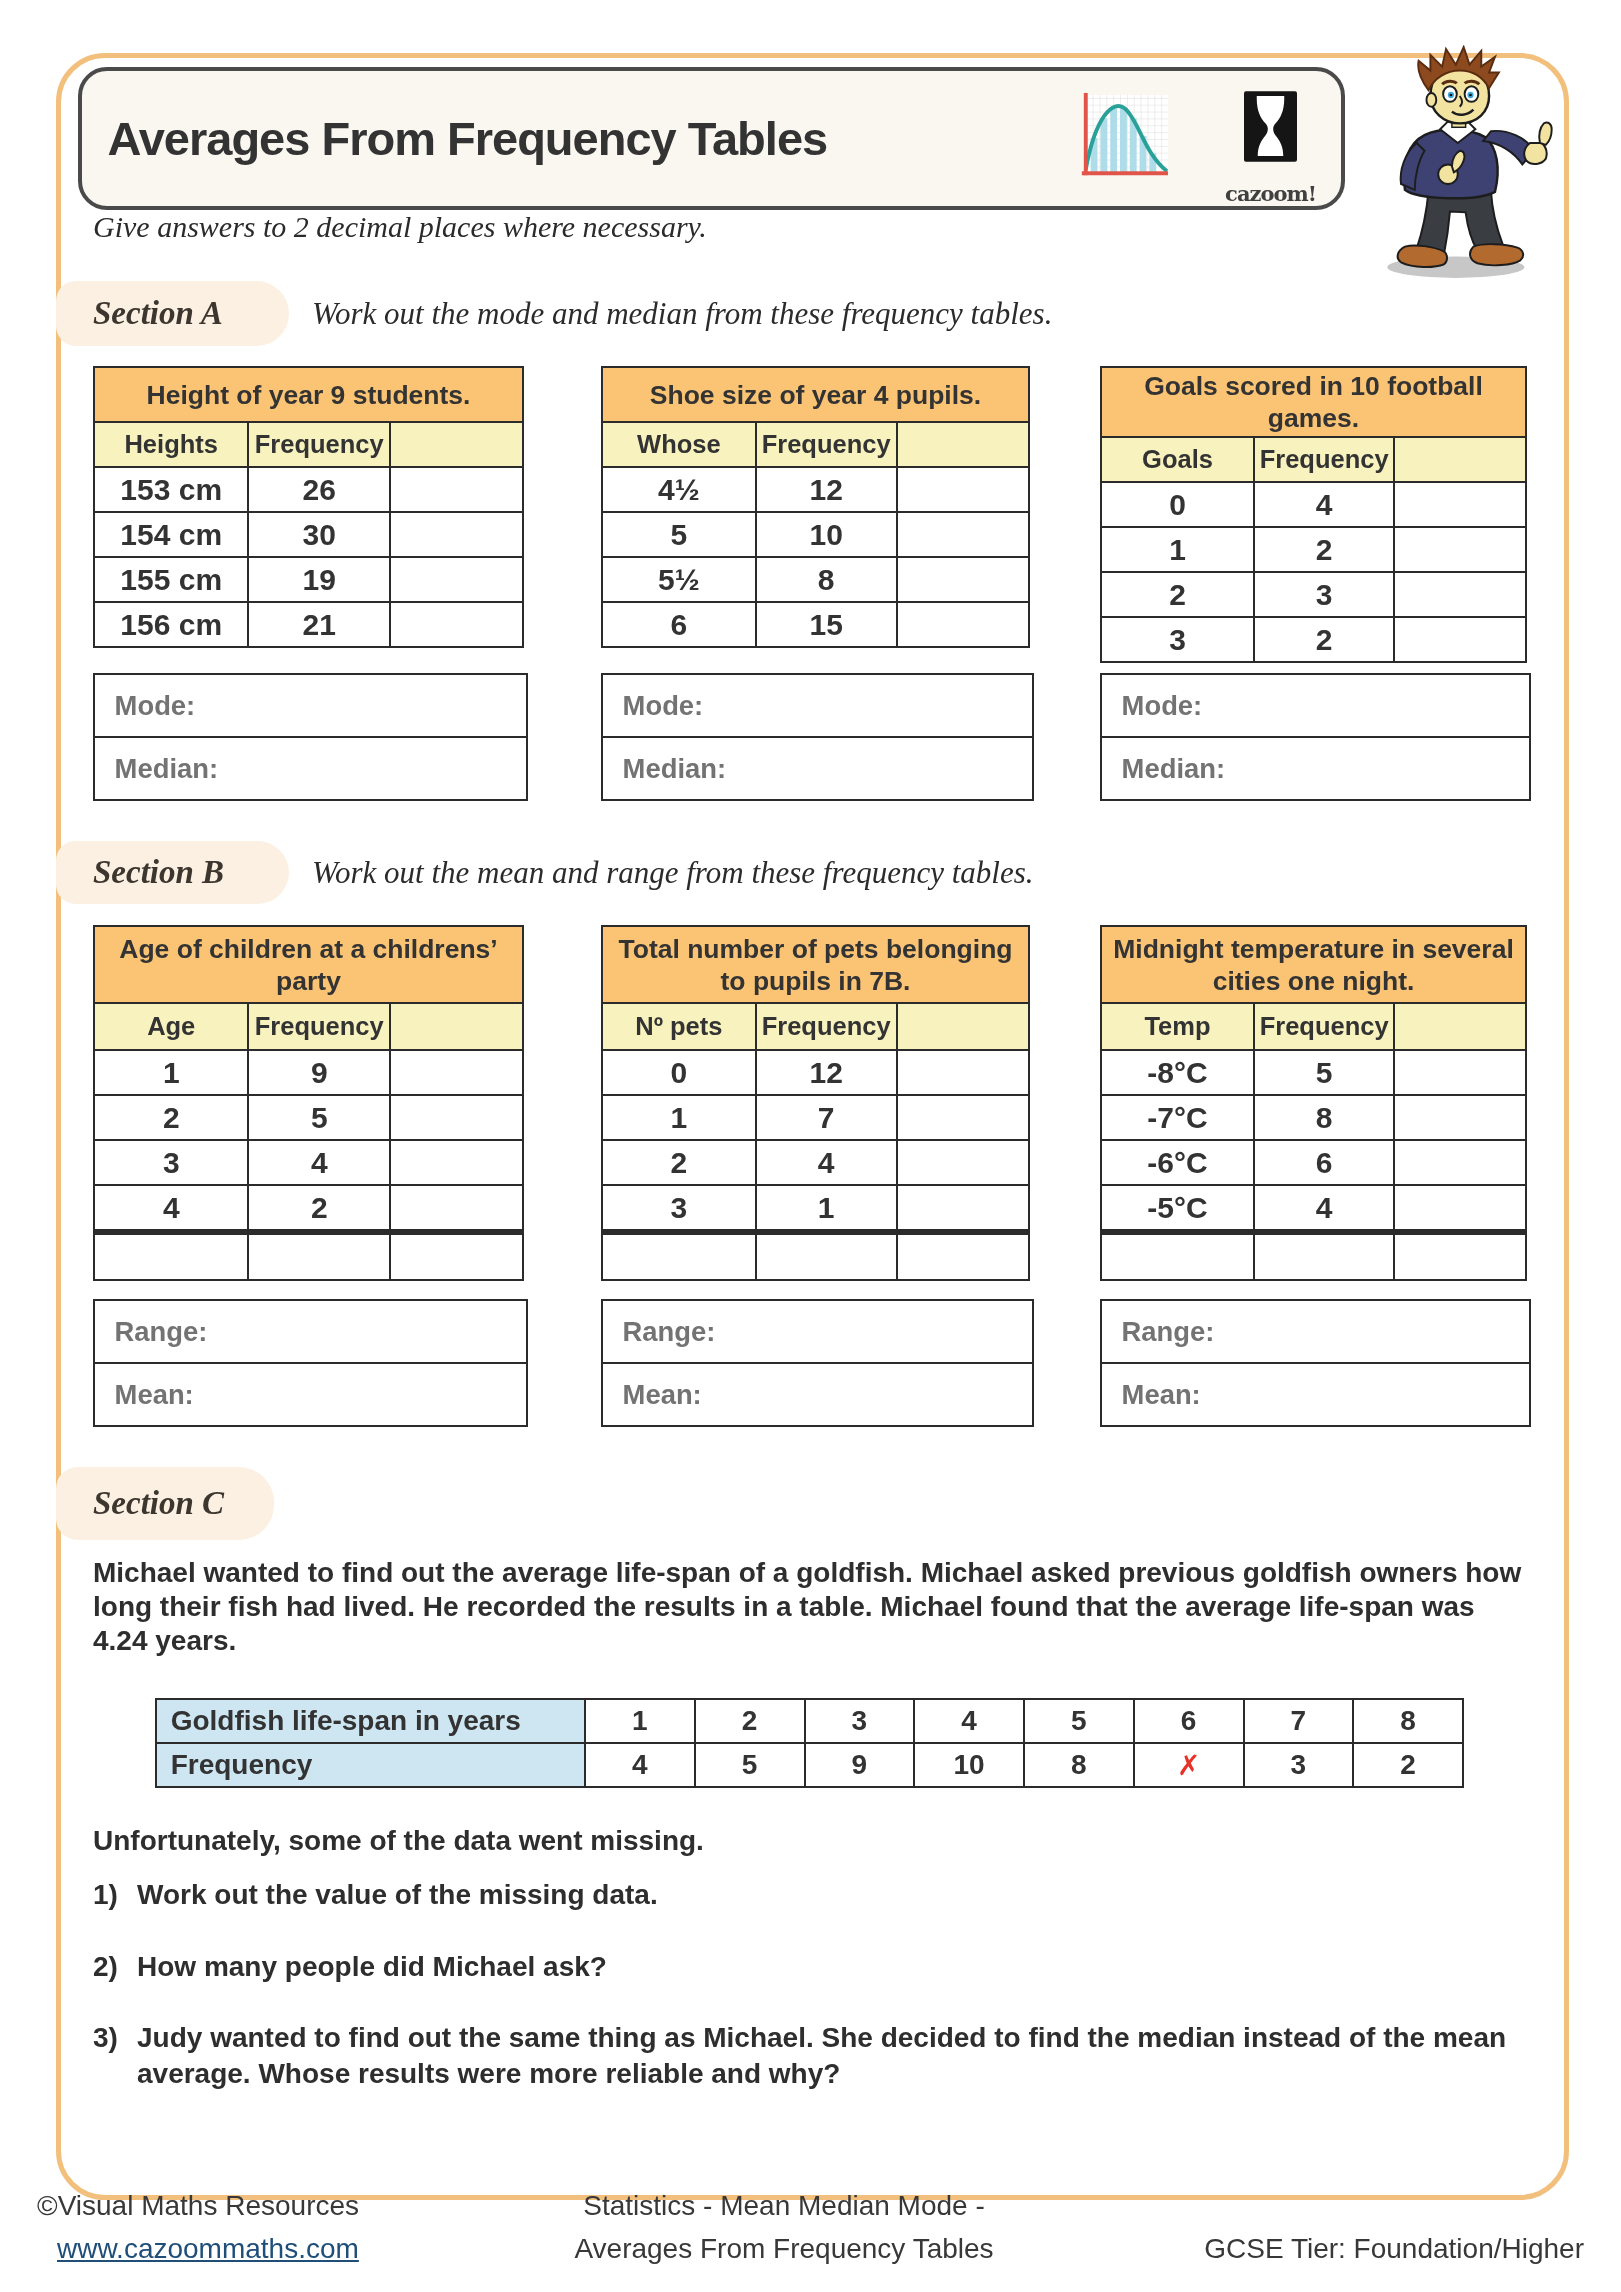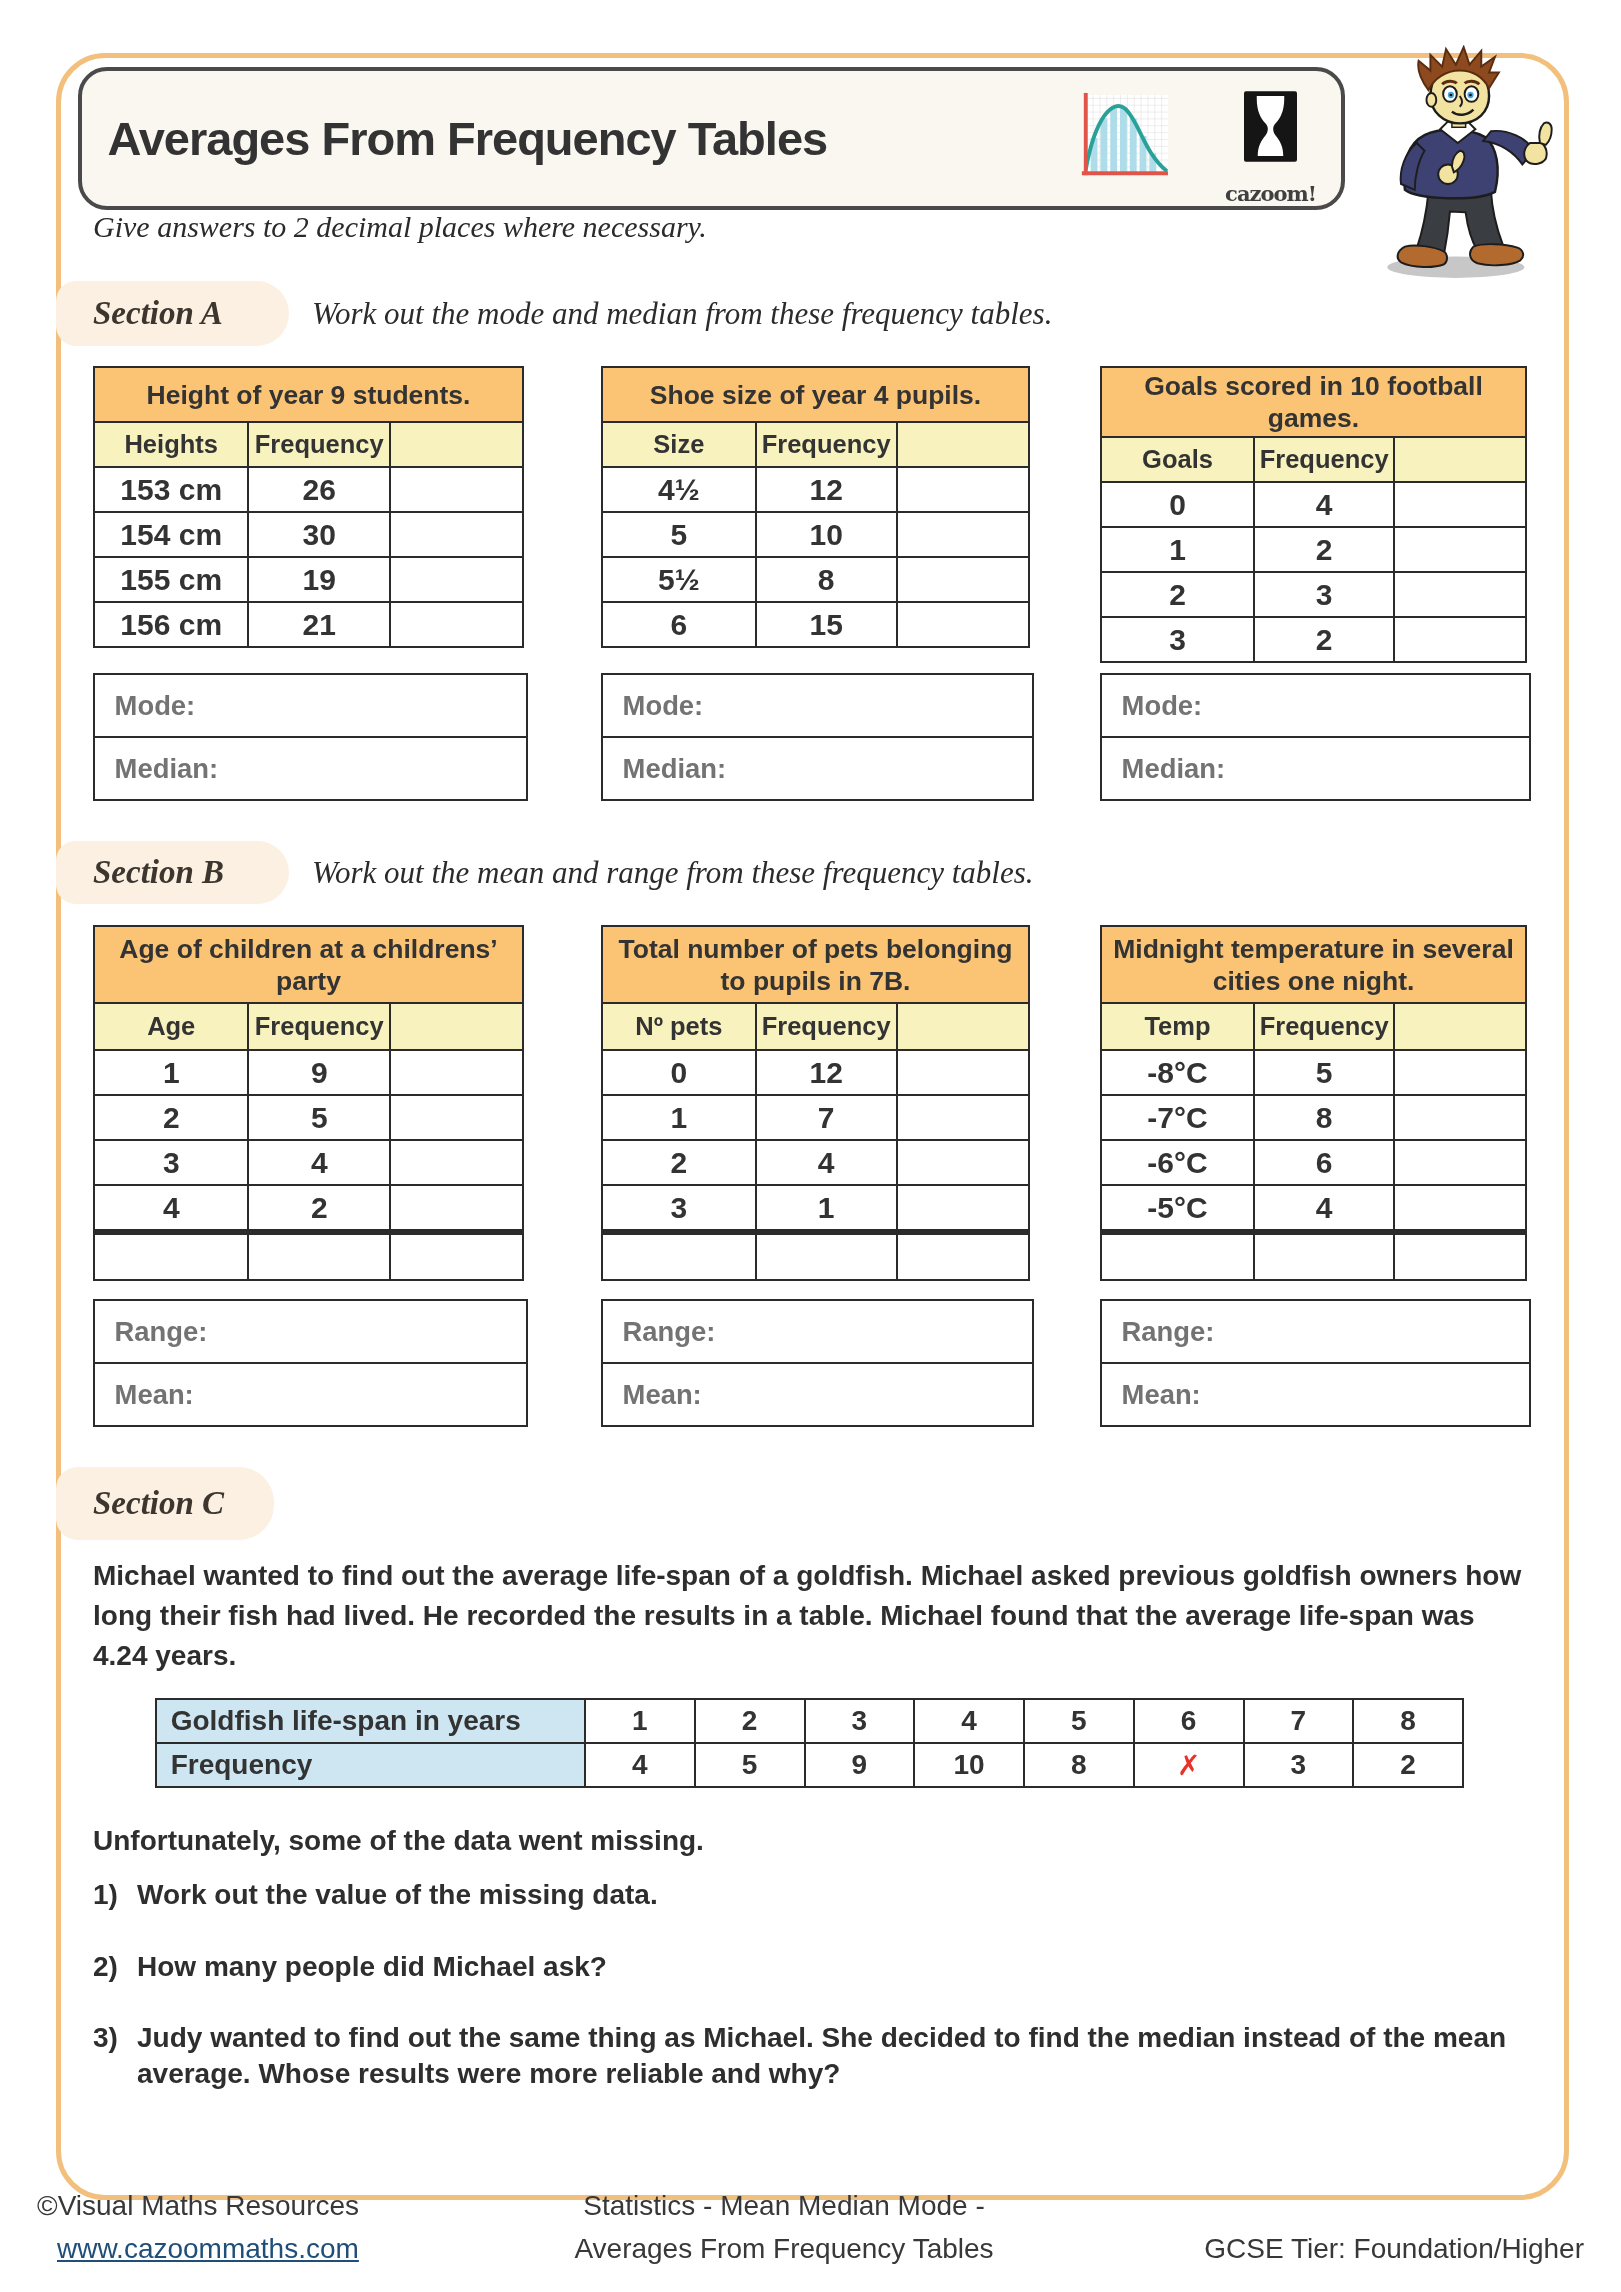--- a/index.html
+++ b/index.html
@@ -57,21 +57,21 @@
   
   .ansbox{position:absolute;border:2.9px solid #2b2b2b;background:#fff;}
   .ansbox .cell{height:61px;display:flex;align-items:center;padding-left:19.6px;
                 font:700 27.4px "Liberation Sans",sans-serif;color:#737373;}
   .ansbox .cell + .cell{border-top:2.9px solid #2b2b2b;}
   .ans-a{top:673px;}
   .ans-b{top:1299px;}
 
   
   .para-c{position:absolute;left:93px;top:1556px;width:1441px;font-weight:700;font-size:28px;
-          line-height:40px;color:#2e2e2e;}
+          line-height:34px;color:#2e2e2e;}
   table.gold{position:absolute;left:155px;top:1698px;width:1309px;border-collapse:collapse;table-layout:fixed;}
   table.gold td{border:2.9px solid #2b2b2b;height:40px;text-align:center;
                 font:700 28px "Liberation Sans",sans-serif;color:#333;background:#fff;}
   table.gold td.lbl{background:#CEE6F2;text-align:left;padding-left:13.7px;}
   table.gold td.missing{color:#E63229;font-family:"DejaVu Sans",sans-serif;}
   .note-c{position:absolute;left:93px;top:1825px;font-weight:700;font-size:28px;}
   .question{position:absolute;left:93px;width:1446px;font-weight:700;font-size:28px;line-height:36px;}
   .qnum{display:inline-block;width:44px;}
   .qtext{display:inline-block;vertical-align:top;width:1392px;}
   .q1{top:1877px;} .q2{top:1949px;} .q3{top:2020px;}
@@ -209,21 +209,21 @@
     <colgroup>
         <col style="width:36%">
         <col style="width:33%">
         <col style="width:31%">
       </colgroup>
     <tbody>
         <tr class="trow">
           <td colspan="3">Shoe size of year 4 pupils.</td>
         </tr>
     <tr class="hrow">
-      <td>Size</td>
+      <td>Whose</td>
       <td>Frequency</td>
       <td></td>
     </tr>
     <tr class="drow">
           <td>4½</td>
           <td>12</td>
           <td></td>
         </tr>
     <tr class="drow">
           <td>5</td>

